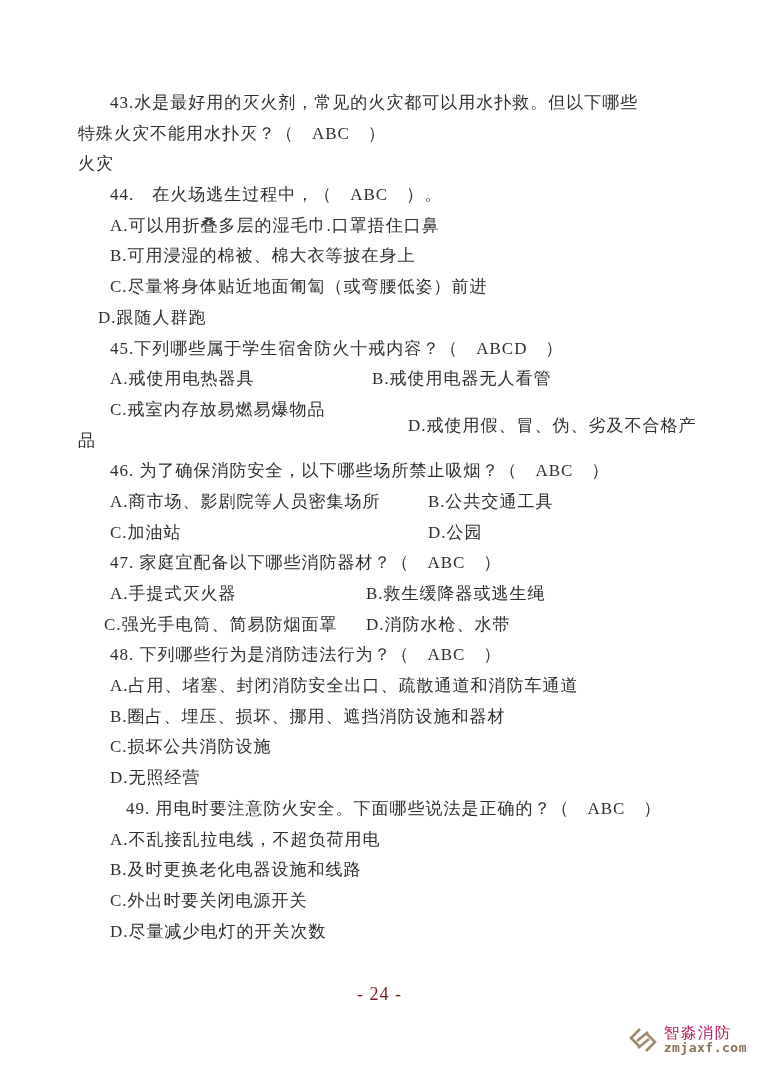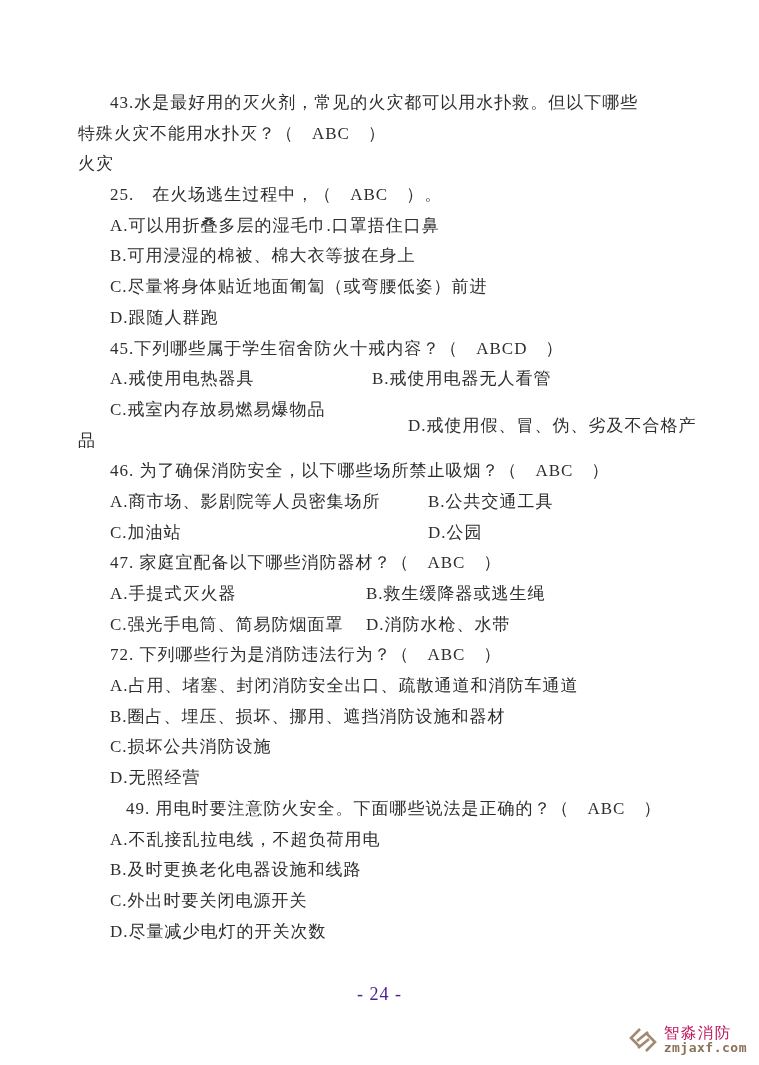--- a/index.html
+++ b/index.html
@@ -26,21 +26,21 @@
     white-space: pre;
   }
   .seg { position: absolute; top: 0; white-space: pre; }
   .page-number {
     position: absolute;
     left: 0; top: 984px;
     width: 100%;
     text-align: center;
     font-size: 18px;
     letter-spacing: 1px;
-    color: #4c1d95;
+    color: #7f1d1d;
   }
   .brand {
     position: absolute;
     right: 12px; top: 1024px;
     display: flex;
     align-items: center;
     gap: 5px;
   }
   .brand-icon { width: 32px; height: 32px; display: block; }
   .brand-text { display: flex; flex-direction: column; line-height: 1.05; }
@@ -58,36 +58,36 @@
     letter-spacing: 0.5px;
   }
 </style>
 </head>
 <body>
 
 <div class="text-block">
     <div class="line"><span class="seg" style="left: 32px;">43.水是最好用的灭火剂，常见的火灾都可以用水扑救。但以下哪些</span></div>
     <div class="line"><span class="seg" style="left: 0px;">特殊火灾不能用水扑灭？（　ABC　）</span></div>
     <div class="line"><span class="seg" style="left: 0px;">火灾</span></div>
-    <div class="line"><span class="seg" style="left: 32px;">25.　在火场逃生过程中，（　ABC　）。</span></div>
+    <div class="line"><span class="seg" style="left: 32px;">44.　在火场逃生过程中，（　ABC　）。</span></div>
     <div class="line"><span class="seg" style="left: 32px;">A.可以用折叠多层的湿毛巾.口罩捂住口鼻</span></div>
     <div class="line"><span class="seg" style="left: 32px;">B.可用浸湿的棉被、棉大衣等披在身上</span></div>
     <div class="line"><span class="seg" style="left: 32px;">C.尽量将身体贴近地面匍匐（或弯腰低姿）前进</span></div>
-    <div class="line"><span class="seg" style="left: 32px; text-align: right;">D.跟随人群跑</span></div>
+    <div class="line"><span class="seg" style="left: 20px; text-align: right;">D.跟随人群跑</span></div>
     <div class="line"><span class="seg" style="left: 32px;">45.下列哪些属于学生宿舍防火十戒内容？（　ABCD　）</span></div>
     <div class="line"><span class="seg" style="left: 32px;">A.戒使用电热器具</span><span class="seg" style="left: 294px;">B.戒使用电器无人看管</span></div>
     <div class="line"><span class="seg" style="left: 32px;">C.戒室内存放易燃易爆物品</span><span class="seg" style="left: 330px; margin-top: 16px;">D.戒使用假、冒、伪、劣及不合格产</span></div>
     <div class="line"><span class="seg" style="left: 0px;">品</span></div>
     <div class="line"><span class="seg" style="left: 32px;">46. 为了确保消防安全，以下哪些场所禁止吸烟？（　ABC　）</span></div>
     <div class="line"><span class="seg" style="left: 32px;">A.商市场、影剧院等人员密集场所</span><span class="seg" style="left: 350px;">B.公共交通工具</span></div>
     <div class="line"><span class="seg" style="left: 32px;">C.加油站</span><span class="seg" style="left: 350px;">D.公园</span></div>
     <div class="line"><span class="seg" style="left: 32px;">47. 家庭宜配备以下哪些消防器材？（　ABC　）</span></div>
     <div class="line"><span class="seg" style="left: 32px;">A.手提式灭火器</span><span class="seg" style="left: 288px;">B.救生缓降器或逃生绳</span></div>
-    <div class="line"><span class="seg" style="left: 32px;">C.强光手电筒、简易防烟面罩</span><span class="seg" style="left: 288px;">D.消防水枪、水带</span></div>
-    <div class="line"><span class="seg" style="left: 32px;">72. 下列哪些行为是消防违法行为？（　ABC　）</span></div>
+    <div class="line"><span class="seg" style="left: 26px;">C.强光手电筒、简易防烟面罩</span><span class="seg" style="left: 288px;">D.消防水枪、水带</span></div>
+    <div class="line"><span class="seg" style="left: 32px;">48. 下列哪些行为是消防违法行为？（　ABC　）</span></div>
     <div class="line"><span class="seg" style="left: 32px;">A.占用、堵塞、封闭消防安全出口、疏散通道和消防车通道</span></div>
     <div class="line"><span class="seg" style="left: 32px;">B.圈占、埋压、损坏、挪用、遮挡消防设施和器材</span></div>
     <div class="line"><span class="seg" style="left: 32px;">C.损坏公共消防设施</span></div>
     <div class="line"><span class="seg" style="left: 32px;">D.无照经营</span></div>
     <div class="line"><span class="seg" style="left: 48px;">49. 用电时要注意防火安全。下面哪些说法是正确的？（　ABC　）</span></div>
     <div class="line"><span class="seg" style="left: 32px;">A.不乱接乱拉电线，不超负荷用电</span></div>
     <div class="line"><span class="seg" style="left: 32px;">B.及时更换老化电器设施和线路</span></div>
     <div class="line"><span class="seg" style="left: 32px;">C.外出时要关闭电源开关</span></div>
     <div class="line"><span class="seg" style="left: 32px;">D.尽量减少电灯的开关次数</span></div>
   </div>

